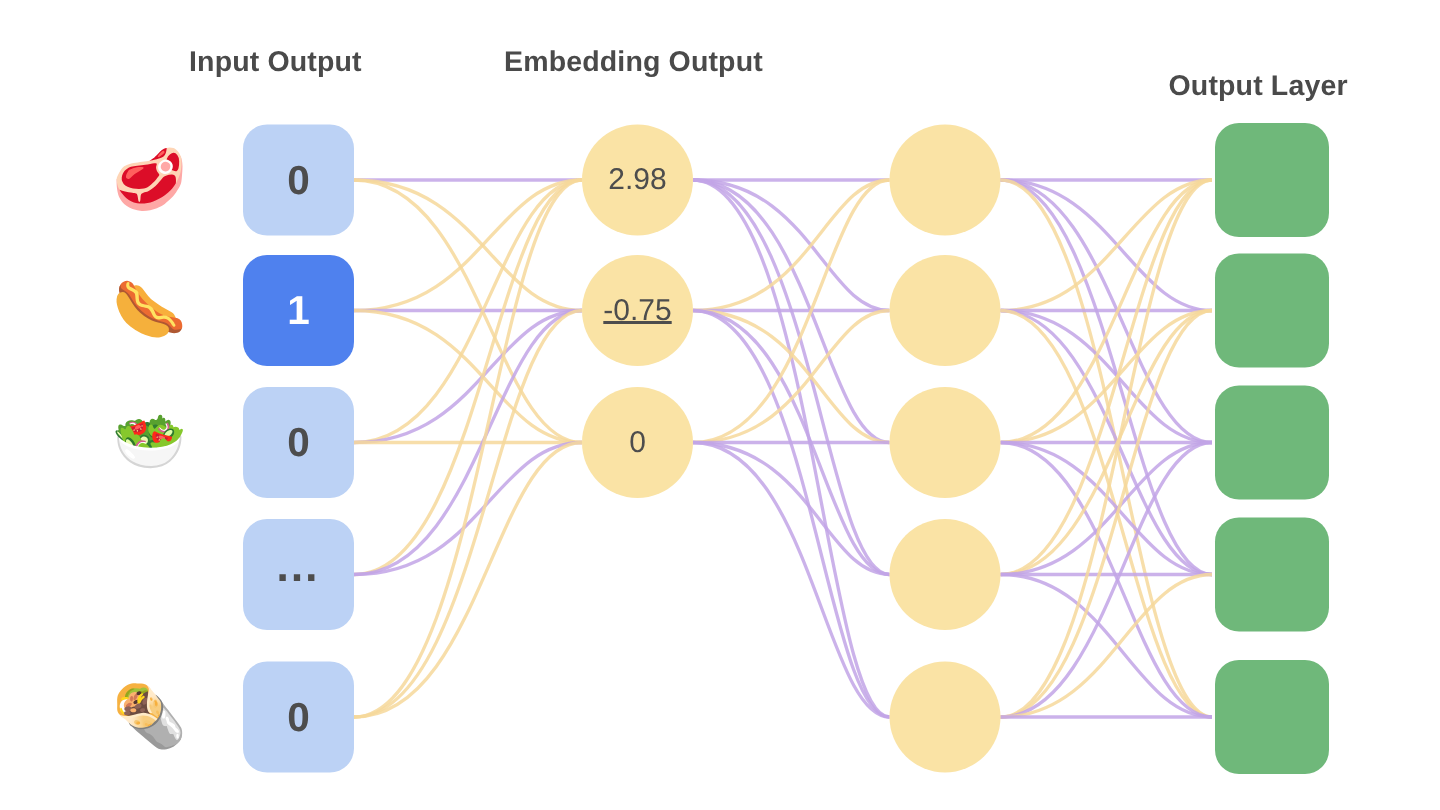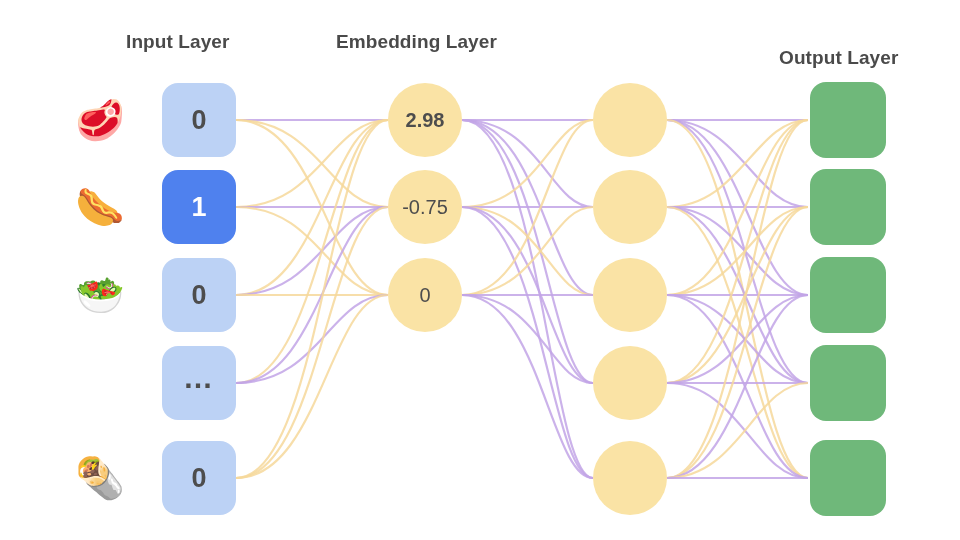--- a/index.html
+++ b/index.html
@@ -112,22 +112,22 @@
     height: 76px;
     border-radius: 16px;
     background: #6fb87a;
   }
 </style>
 </head>
 <body>
 
 <div id="canvas">
 
-  <div class="layer-title" id="title-input">Input Layer</div>
-  <div class="layer-title" id="title-embed">Embedding Layer</div>
+  <div class="layer-title" id="title-input">Input Output</div>
+  <div class="layer-title" id="title-embed">Embedding Output</div>
   <div class="layer-title" id="title-output">Output Layer</div>
 
   <svg id="edges" viewBox="0 0 960 540" xmlns="http://www.w3.org/2000/svg">
 
     <g fill="none" stroke-width="2.2" stroke-opacity="0.85">
 
       <path d="M236,120 C330,120 330,120 388,120" stroke="#c2a4e6"></path>
       <path d="M236,120 C320,120 330,207 388,207" stroke="#f6d89b"></path>
       <path d="M236,120 C320,120 330,295 388,295" stroke="#f6d89b"></path>
 
@@ -208,22 +208,22 @@
   <div class="food-icon" style="left:72px; top:267px;">🥗</div>
   <div class="food-icon" style="left:72px; top:355px;"></div>
   <div class="food-icon" style="left:72px; top:450px;">🌯</div>
 
   <div class="in-box" style="left:162px; top:83px;">0</div>
   <div class="in-box active" style="left:162px; top:170px;">1</div>
   <div class="in-box" style="left:162px; top:258px;">0</div>
   <div class="in-box ellipsis" style="left:162px; top:346px;">…</div>
   <div class="in-box" style="left:162px; top:441px;">0</div>
 
-  <div class="emb-node" style="left:388px; top:83px;font-weight:bold;">2.98</div>
-  <div class="emb-node" style="left:388px; top:170px;">-0.75</div>
+  <div class="emb-node" style="left:388px; top:83px;">2.98</div>
+  <div class="emb-node" style="left:388px; top:170px;text-decoration:underline;">-0.75</div>
   <div class="emb-node" style="left:388px; top:258px;">0</div>
 
   <div class="hid-node" style="left:593px; top:83px;"></div>
   <div class="hid-node" style="left:593px; top:170px;"></div>
   <div class="hid-node" style="left:593px; top:258px;"></div>
   <div class="hid-node" style="left:593px; top:346px;"></div>
   <div class="hid-node" style="left:593px; top:441px;"></div>
 
   <div class="out-box" style="left:810px; top:82px;"></div>
   <div class="out-box" style="left:810px; top:169px;"></div>

